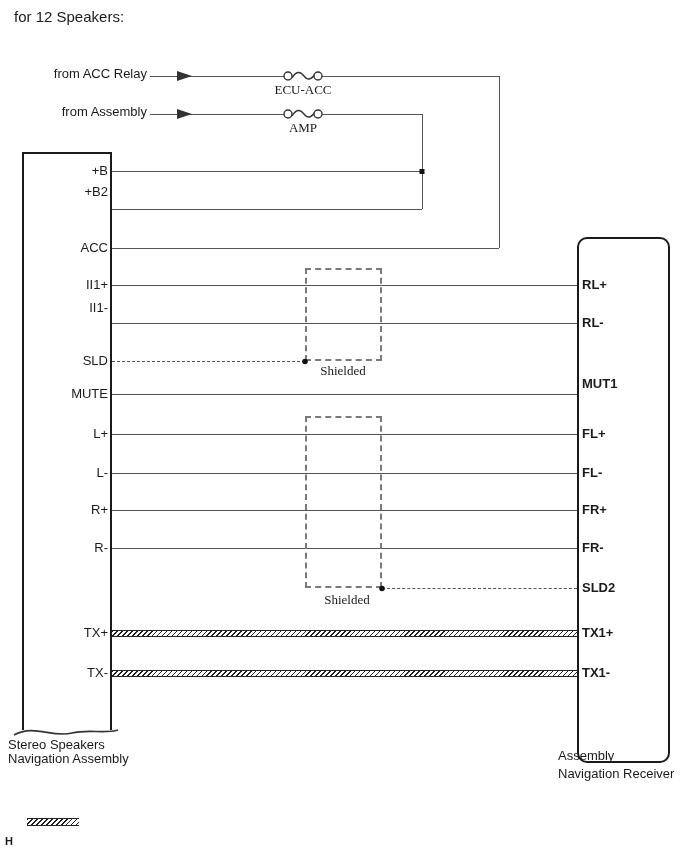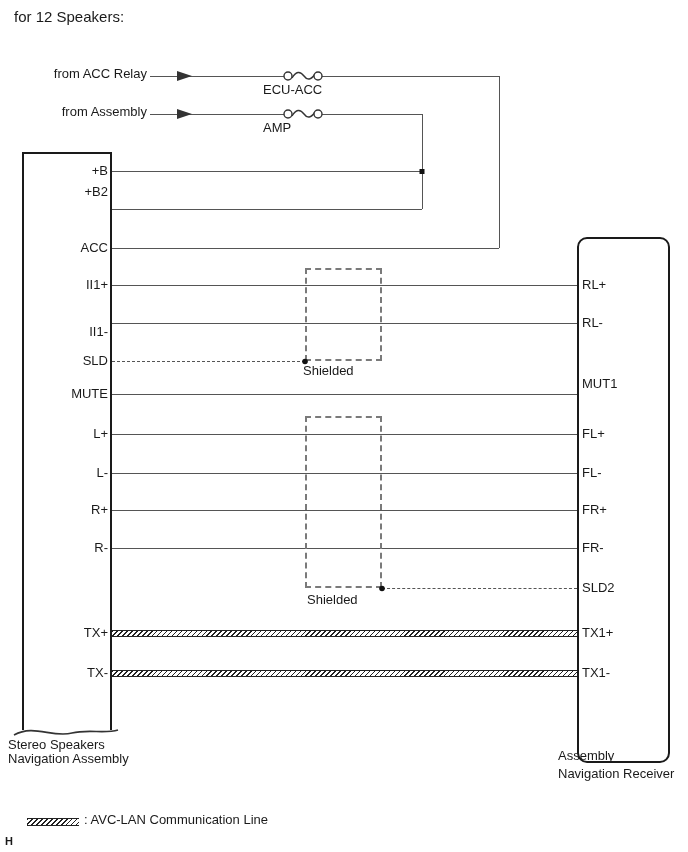--- a/index.html
+++ b/index.html
@@ -4,40 +4,40 @@
 <style>
   html,body{margin:0;padding:0;background:#fff;}
   .canvas{
     position:relative;width:688px;height:852px;background:#ffffff;
     font-family:"Liberation Sans","DejaVu Sans",sans-serif;color:#1a1a1a;
     overflow:hidden;
   }
   .t{position:absolute;font-size:13px;line-height:16px;white-space:nowrap;}
   .title{font-size:15px;line-height:18px;}
   .src{text-align:right;margin-left:6px;}
-  .ctr{}
+  .ctr{text-align:center;font-family:Liberation Serif, serif;}
   
   .wx{position:absolute;height:1px;background:#555;}
   .wy{position:absolute;width:1px;background:#555;}
   
   .wd{position:absolute;height:0;border-top:1px dashed #555;}
   
   .lbox{position:absolute;left:22px;top:152px;width:90px;height:578px;
         box-sizing:border-box;border:2px solid #1a1a1a;border-bottom:none;}
   .rbox{position:absolute;left:577px;top:237px;width:93px;height:526px;
         box-sizing:border-box;border:2px solid #1a1a1a;border-radius:10px;}
   
   .shield{position:absolute;left:305px;width:77px;box-sizing:border-box;
           border:2px dashed #7a7a7a;background:transparent;}
   
   .hatch{position:absolute;box-sizing:border-box;height:7px;
          border-top:1px solid #222;border-bottom:1px solid #222;
          background:repeating-linear-gradient(135deg,#222 0px,#222 1px,#fff 1px,#fff 3.5px);}
   .pin-l{position:absolute;left:30px;width:78px;text-align:right;font-size:13px;line-height:16px;}
-  .pin-r{position:absolute;left:582px;width:80px;text-align:left;font-size:13px;line-height:16px;}
+  .pin-r{position:absolute;left:582px;width:80px;text-align:left;font-size:13px;line-height:16px;font-weight:bold;}
   svg.overlay{position:absolute;left:0;top:0;pointer-events:none;}
   .foot{font-size:11px;font-weight:bold;}
 </style>
 </head>
 <body>
 
 <div class="canvas">
 
   <div class="t title" style="left:14px;top:8px">for 12 Speakers:</div>
 
@@ -79,21 +79,21 @@
   <div class="t ctr" style="left:303px;top:363px;width:80px">Shielded</div>
   <div class="t ctr" style="left:307px;top:592px;width:80px">Shielded</div>
 
   <div class="lbox"></div>
   <div class="rbox"></div>
 
   <div class="pin-l" style="top:163px">+B</div>
   <div class="pin-l" style="top:184px">+B2</div>
   <div class="pin-l" style="top:240px">ACC</div>
   <div class="pin-l" style="top:277px">II1+</div>
-  <div class="pin-l" style="top:324px">II1-</div>
+  <div class="pin-l" style="top:300px">II1-</div>
   <div class="pin-l" style="top:353px">SLD</div>
   <div class="pin-l" style="top:386px">MUTE</div>
   <div class="pin-l" style="top:426px">L+</div>
   <div class="pin-l" style="top:465px">L-</div>
   <div class="pin-l" style="top:502px">R+</div>
   <div class="pin-l" style="top:540px">R-</div>
   <div class="pin-l" style="top:625px">TX+</div>
   <div class="pin-l" style="top:665px">TX-</div>
 
   <div class="pin-r" style="top:277px">RL+</div>
@@ -106,21 +106,20 @@
   <div class="pin-r" style="top:580px">SLD2</div>
   <div class="pin-r" style="top:625px">TX1+</div>
   <div class="pin-r" style="top:665px">TX1-</div>
 
   <div class="t" style="left:8px;top:737px">Stereo Speakers</div>
   <div class="t" style="left:8px;top:751px">Navigation Assembly</div>
   <div class="t" style="left:558px;top:766px">Navigation Receiver</div>
   <div class="t" style="left:558px;top:748px">Assembly</div>
 
   <div class="hatch" style="left:27px;top:818px;width:52px;height:8px"></div>
-  <div class="t" style="left:84px;top:812px">: AVC-LAN Communication Line</div>
 
   <div class="t foot" style="left:5px;top:833px">H</div>
 
   <svg class="overlay" width="688" height="852" viewBox="0 0 688 852">
 
     <polygon points="177,71 192,76 177,81" fill="#333"></polygon>
     <polygon points="177,109 192,114 177,119" fill="#333"></polygon>
 
     <g>
       <path d="M 292 78 Q 298 68 304 76 Q 309 83 315 74" fill="none" stroke="#333" stroke-width="1.4"></path>

